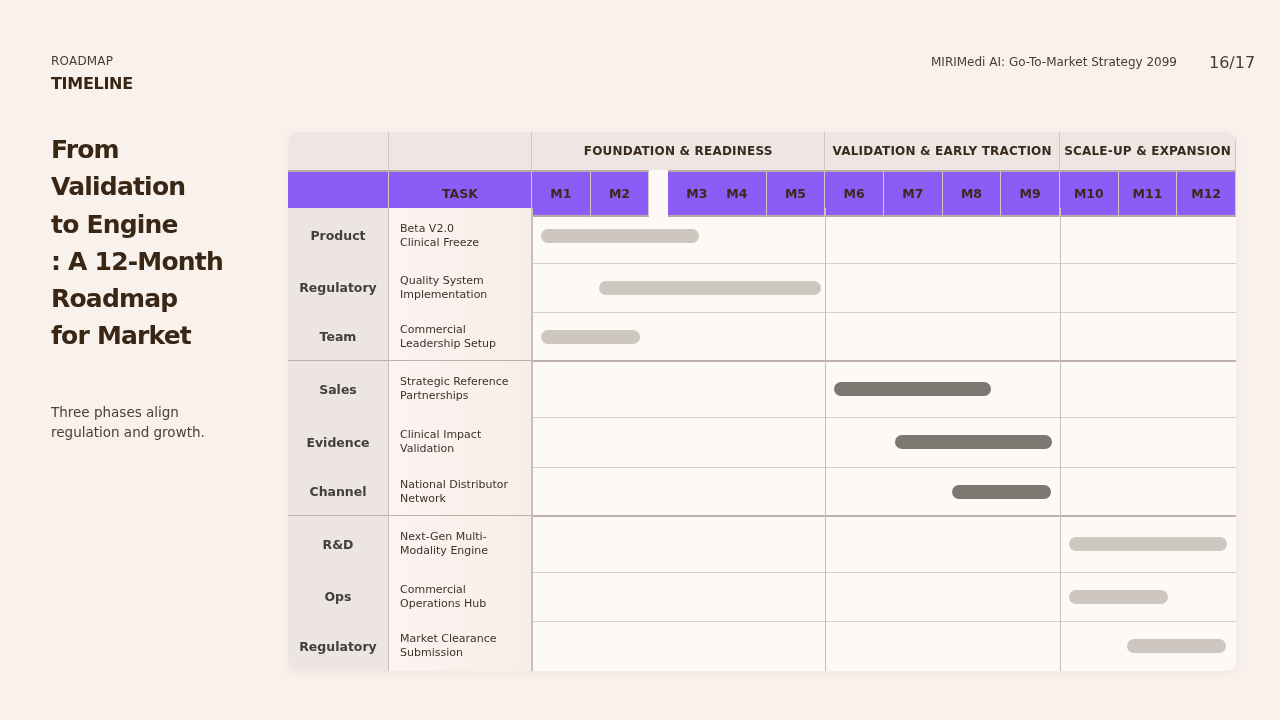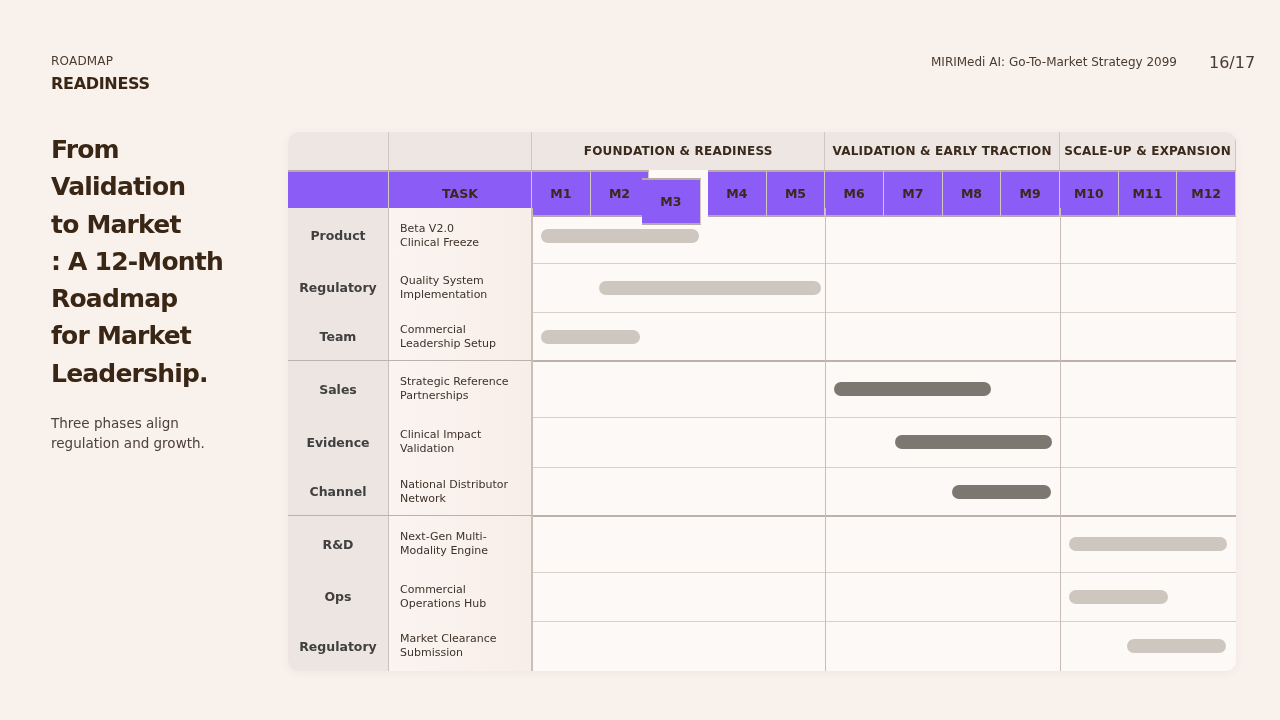--- a/index.html
+++ b/index.html
@@ -26,21 +26,21 @@
     position: absolute; left: 1209px; top: 53px;
     font-size: 16px; color: #4a3b30;
   }
   .headline {
     position: absolute; left: 51px; top: 131px; width: 220px;
     font-size: 25px; font-weight: bold; color: #3a2614;
     line-height: 37.3px; letter-spacing: -0.8px;
   }
   .headline span { display: block; white-space: nowrap; }
   .subtitle {
-    position: absolute; left: 51px; top: 413px; width: 200px;
+    position: absolute; left: 51px; top: 402px; width: 200px;
     font-size: 13.5px; line-height: 20px; color: #4d4038;
   }
 
   
   .gantt {
     position: absolute; left: 288px; top: 132px; width: 948px; height: 539px;
     border-radius: 10px; overflow: hidden;
     background: #fdf9f7;
     box-shadow: 0 2px 8px rgba(120, 90, 70, 0.06);
   }
@@ -82,47 +82,46 @@
   .bar {
     position: absolute; height: 14px; border-radius: 7px;
   }
   .bar.light { background: #cdc7bf; }
   .bar.dark { background: #7d7771; }
 </style>
 </head>
 <body>
 
 <div class="eyebrow">ROADMAP</div>
-<div class="section-title">READINESS</div>
+<div class="section-title">TIMELINE</div>
 <div class="doc-title">MIRIMedi AI: Go-To-Market Strategy 2099</div>
 <div class="page-num">16/17</div>
 
 <div class="headline">
   <span>From</span>
   <span>Validation</span>
-  <span>to Market</span>
+  <span>to Engine</span>
   <span>: A 12-Month</span>
   <span>Roadmap</span>
   <span>for Market</span>
-  <span>Leadership.</span>
 </div>
 
 <div class="subtitle">Three phases align regulation and growth.</div>
 
 <div class="gantt" id="gantt">
     <div class="cell h1" style="left: 0px; width: 101px;"></div>
     <div class="cell h1" style="left: 101px; width: 143px;"></div>
     <div class="cell h1" style="left: 244px; width: 293.333px;">FOUNDATION &amp; READINESS</div>
     <div class="cell h1" style="left: 537.333px; width: 234.667px;">VALIDATION &amp; EARLY TRACTION</div>
     <div class="cell h1" style="left: 772px; width: 176px;">SCALE-UP &amp; EXPANSION</div>
     <div class="cell h2" style="left: 0px; width: 101px;"></div>
     <div class="cell h2" style="left: 101px; width: 143px;">TASK</div>
     <div class="cell h2" style="left: 244px; width: 58.6667px;">M1</div>
     <div class="cell h2" style="left: 302.667px; width: 58.6667px;">M2</div>
-    <div class="cell h2" style="left: 354px; width: 58.6667px; margin-top: 8px;">M3</div>
+    <div class="cell h2" style="left: 380px; width: 58.6667px;">M3</div>
     <div class="cell h2" style="left: 420px; width: 58.6667px;">M4</div>
     <div class="cell h2" style="left: 478.667px; width: 58.6667px;">M5</div>
     <div class="cell h2" style="left: 537.333px; width: 58.6667px;">M6</div>
     <div class="cell h2" style="left: 596px; width: 58.6667px;">M7</div>
     <div class="cell h2" style="left: 654.667px; width: 58.6667px;">M8</div>
     <div class="cell h2" style="left: 713.333px; width: 58.6667px;">M9</div>
     <div class="cell h2" style="left: 772px; width: 58.6667px;">M10</div>
     <div class="cell h2" style="left: 830.667px; width: 58.6667px;">M11</div>
     <div class="cell h2" style="left: 889.333px; width: 58.6667px;">M12</div>
     <div class="cell cat" style="top: 76px; height: 55px;">Product</div>

